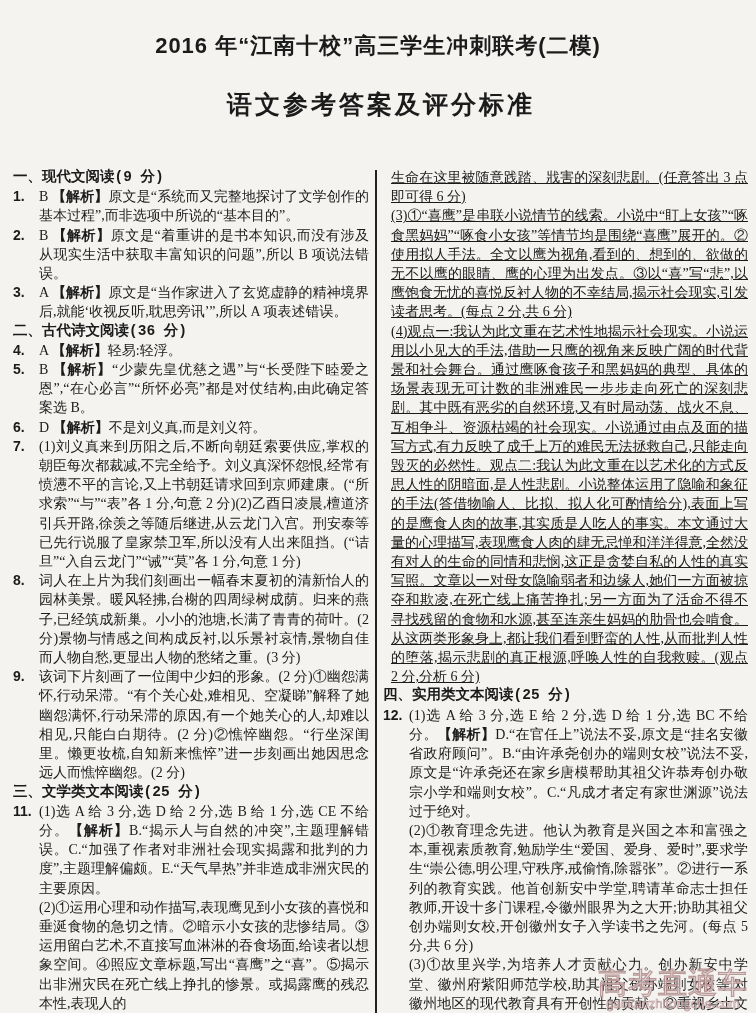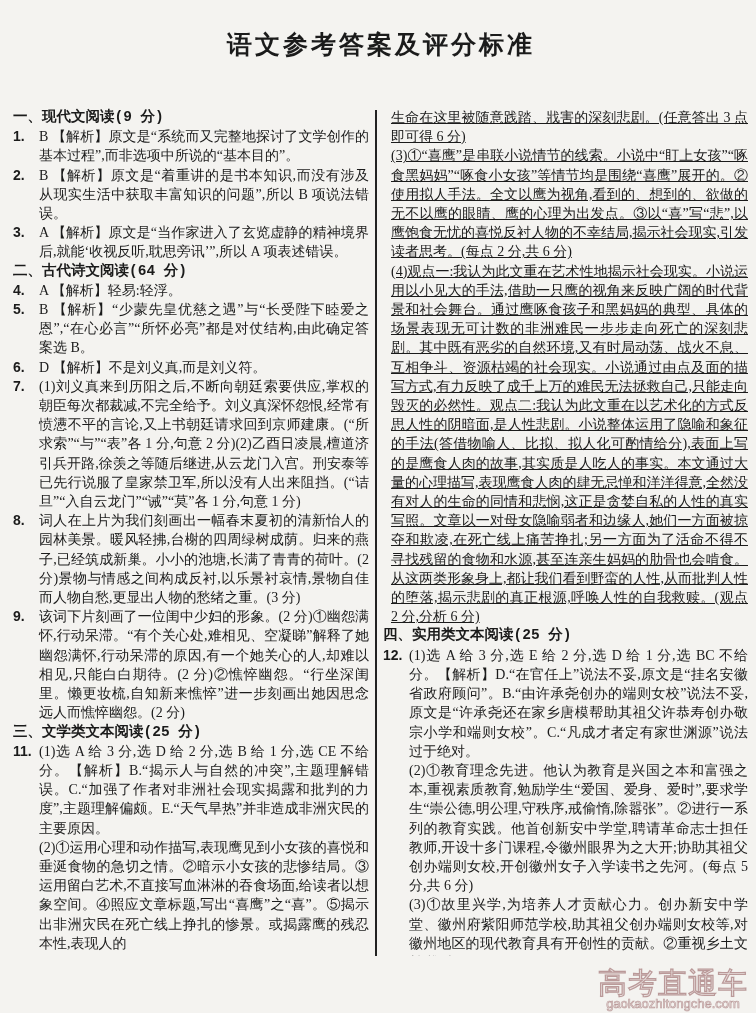--- a/index.html
+++ b/index.html
@@ -26,59 +26,60 @@
     font-family:Liberation Mono, monospace;
     font-weight:700;font-size:14.5px;
   }
   .item{position:relative;padding-left:26px;}
   .marker{
     position:absolute;left:0;top:0;font-weight:700;
     font-family:"Liberation Sans","DejaVu Sans",sans-serif;
   }
   .item p,.cont p{margin:0;padding:0;}
   .cont{padding-left:8px;text-decoration:underline;}
-  b.hei{font-family:"Liberation Sans","DejaVu Sans",sans-serif;font-weight:400;}
+  b.hei{font-family:"Liberation Sans","DejaVu Sans",sans-serif;font-weight:700;}
   .watermark{
     position:absolute;right:8px;bottom:2px;text-align:center;
     font-family:"Liberation Sans","DejaVu Sans",sans-serif;font-weight:400;
   }
   .wm-text{
     font-size:29px;line-height:30px;letter-spacing:1px;
     color:rgba(244,240,238,0.55);
     -webkit-text-stroke:1.2px rgba(178,140,140,0.85);
     text-shadow:0 0 1px rgba(178,140,140,0.4);
   }
   .wm-url{
     font-size:13px;line-height:14px;margin-top:-1px;
     color:rgba(244,240,238,0.5);
     -webkit-text-stroke:0.7px rgba(178,140,140,0.85);
   }
 </style>
 </head>
 <body>
 
 <div class="page">
+  <div class="exam-title">2016 年“江南十校”高三学生冲刺联考(二模)</div>
   <div class="answer-title">语文参考答案及评分标准</div>
 
   <div class="columns">
     <div class="col col-left">
         <div class="heading">一、现代文阅读(9 分)</div>
         <div class="item">
           <span class="marker">1.</span>
           <p><span>B </span><b class="hei">【解析】</b><span>原文是“系统而又完整地探讨了文学创作的基本过程”,而非选项中所说的“基本目的”。</span></p>
         </div>
         <div class="item">
           <span class="marker">2.</span>
           <p><span>B </span><b class="hei">【解析】</b><span>原文是“着重讲的是书本知识,而没有涉及从现实生活中获取丰富知识的问题”,所以 B 项说法错误。</span></p>
         </div>
         <div class="item">
           <span class="marker">3.</span>
           <p><span>A </span><b class="hei">【解析】</b><span>原文是“当作家进入了玄览虚静的精神境界后,就能‘收视反听,耽思旁讯’”,所以 A 项表述错误。</span></p>
         </div>
-        <div class="heading">二、古代诗文阅读(64 分)</div>
+        <div class="heading">二、古代诗文阅读(36 分)</div>
         <div class="item">
           <span class="marker">4.</span>
           <p><span>A </span><b class="hei">【解析】</b><span>轻易:轻浮。</span></p>
         </div>
         <div class="item">
           <span class="marker">5.</span>
           <p><span>B </span><b class="hei">【解析】</b><span>“少蒙先皇优慈之遇”与“长受陛下睦爱之恩”,“在心必言”“所怀必亮”都是对仗结构,由此确定答案选 B。</span></p>
         </div>
         <div class="item">
           <span class="marker">6.</span>

